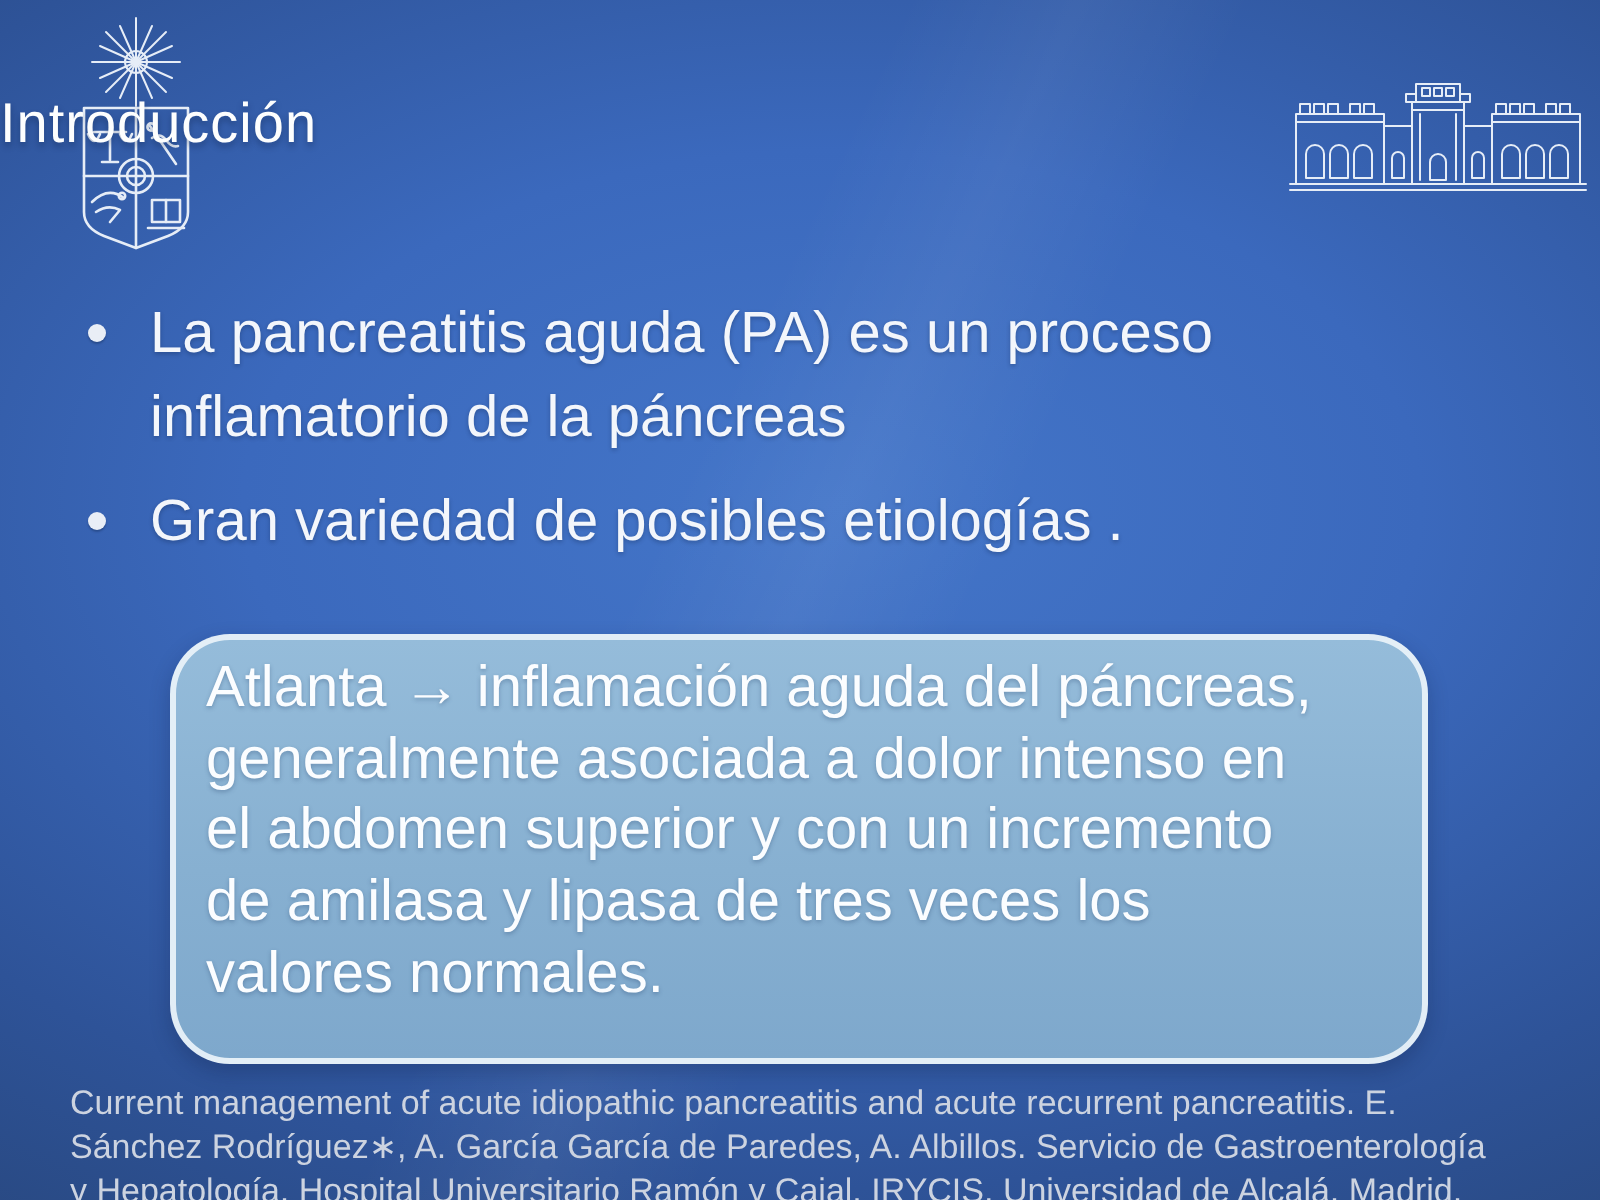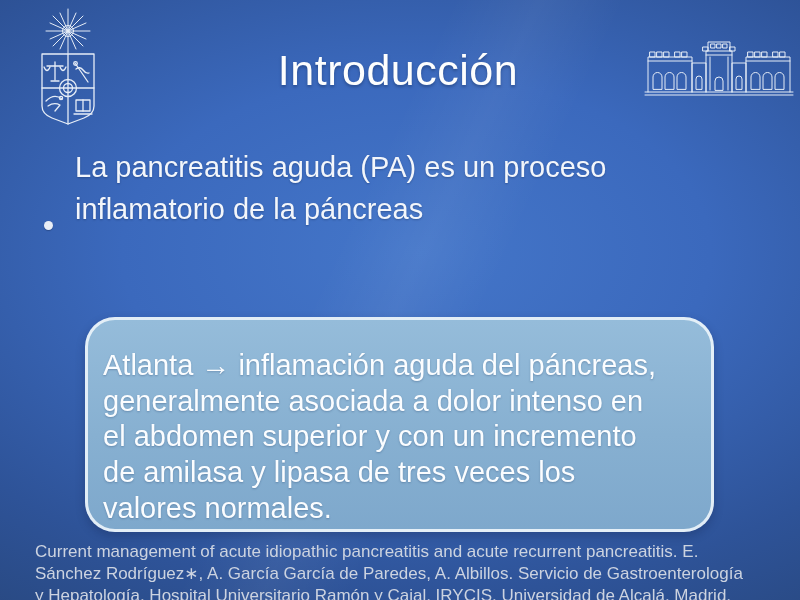--- a/index.html
+++ b/index.html
@@ -10,49 +10,48 @@
     font-family:"Liberation Sans",sans-serif;
     background:
       linear-gradient(115deg, rgba(255,255,255,0) 42%, rgba(255,255,255,0.05) 50%, rgba(255,255,255,0) 58%),
       radial-gradient(115% 92% at 52% 42%, #4476c9 0%, #3b69bd 32%, #2e5398 62%, #24406e 96%);
   }
   .logo{position:absolute;}
   .crest{left:22px;top:5px;width:92px;height:122px;}
   .building{right:6px;top:38px;width:150px;height:60px;}
   .title{
     position:absolute;left:0;right:4px;top:46px;margin:0;
-    text-align:center;
-    font-size:43px;font-weight:400;letter-spacing:.5px;
+    font-size:28px;font-weight:400;letter-spacing:.5px;
     color:#fdfefe;
     text-shadow:0 2px 3px rgba(10,25,60,.35);
   }
   .bullets{
     position:absolute;left:44px;top:146px;width:700px;
     margin:0;padding:0;list-style:none;
   }
   .bullet{
-    display:flex;align-items:flex-end;gap:22px;
+    display:flex;align-items:flex-start;gap:22px;
     margin:0 0 10px 0;
     font-size:29px;line-height:1.45;
     color:#f3f6fb;
     text-shadow:0 1px 2px rgba(10,25,60,.3);
   }
   .dot{
     flex:none;width:9px;height:9px;border-radius:50%;
     background:#e9eef6;margin-top:16px;
     box-shadow:0 1px 1px rgba(10,25,60,.3);
   }
   .callout{
     position:absolute;left:85px;top:317px;width:629px;height:215px;
     box-sizing:border-box;
     border:3px solid rgba(234,243,250,.92);
     border-radius:30px;
     background:linear-gradient(180deg,#95bcda 0%,#87b0d1 55%,#7ea8cc 100%);
     box-shadow:0 4px 10px rgba(10,25,60,.25);
-    padding:28px 42px 0 15px;
+    padding:7px 42px 0 15px;
     font-size:29px;line-height:1.23;
     color:#fbfdff;
     text-shadow:0 1px 2px rgba(40,70,110,.35);
   }
   .citation{
     position:absolute;left:35px;top:541px;width:712px;
     font-size:17px;line-height:1.28;
     color:#ccd3e0;
   }
   .website{
@@ -157,20 +156,24 @@
       <rect x="59" y="8" width="5" height="4"></rect>
       <rect x="86" y="8" width="5" height="4"></rect>
     </g>
   </svg>
 
   <ul class="bullets">
     <li class="bullet">
       <span class="dot"></span>
       <span>La pancreatitis aguda (PA) es un proceso inflamatorio de la páncreas</span>
     </li>
+    <li class="bullet">
+      <span class="dot"></span>
+      <span>Gran variedad de posibles etiologías .</span>
+    </li>
   </ul>
 
   <div class="callout">
     <span>Atlanta → inflamación aguda del páncreas, generalmente asociada a dolor intenso en el abdomen superior y con un incremento de amilasa y lipasa de tres veces los valores normales.</span>
   </div>
 
   <div class="citation">Current management of acute idiopathic pancreatitis and acute recurrent pancreatitis. E. Sánchez Rodríguez∗, A. García García de Paredes, A. Albillos. Servicio de Gastroenterología y Hepatología, Hospital Universitario Ramón y Cajal, IRYCIS, Universidad de Alcalá, Madrid, Spain ELSEVIER 2018.</div>
 
 
 </div>

